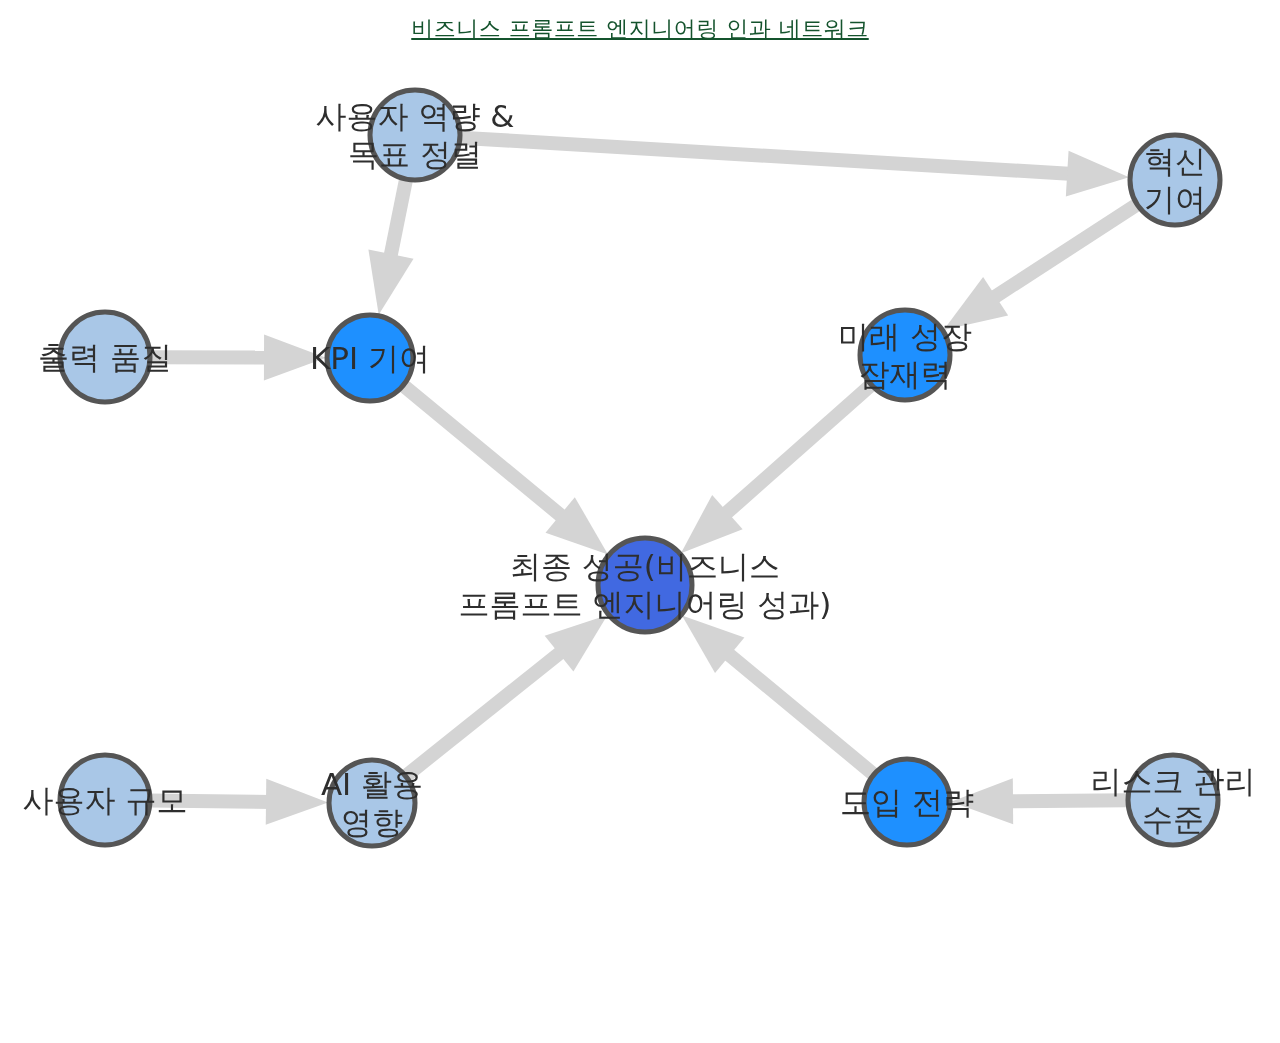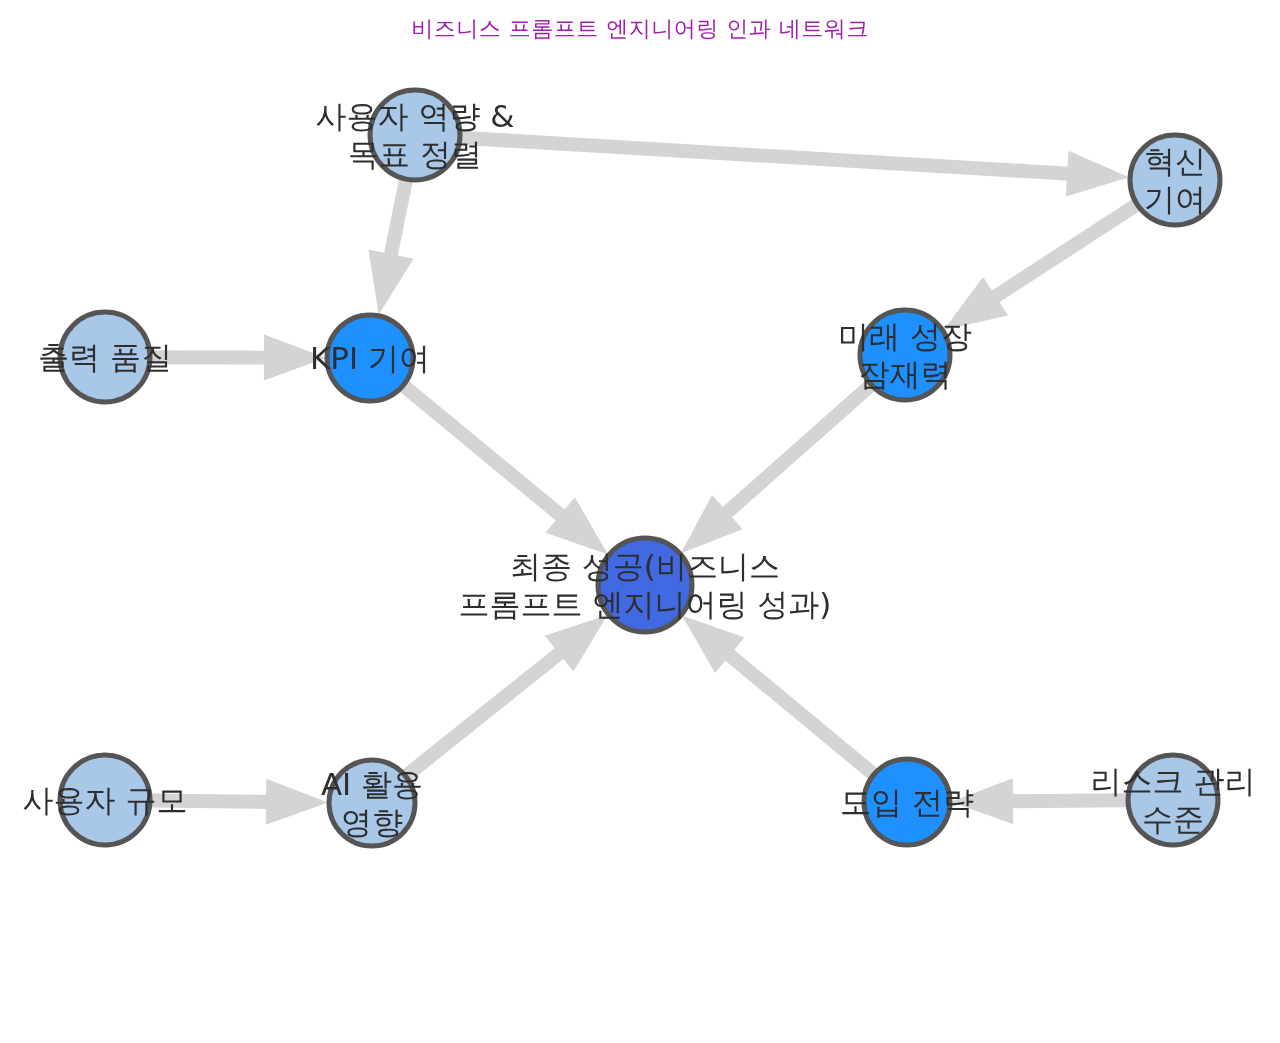--- a/index.html
+++ b/index.html
@@ -15,22 +15,23 @@
     font-family: "DejaVu Sans", "Liberation Sans", sans-serif;
     overflow: hidden;
   }
   .figure-title {
     position: absolute;
     top: 14px;
     left: 0;
     width: 1280px;
     text-align: center;
     font-size: 22px;
-    color: #a21caf;
+    color: #14532d;
     letter-spacing: 0.5px;
+    text-decoration: underline;
   }
   svg.network-canvas {
     position: absolute;
     top: 0;
     left: 0;
   }
   svg.network-canvas text {
     font-family: "DejaVu Sans", "Liberation Sans", sans-serif;
     font-size: 31px;
     fill: #2e2e2e;

